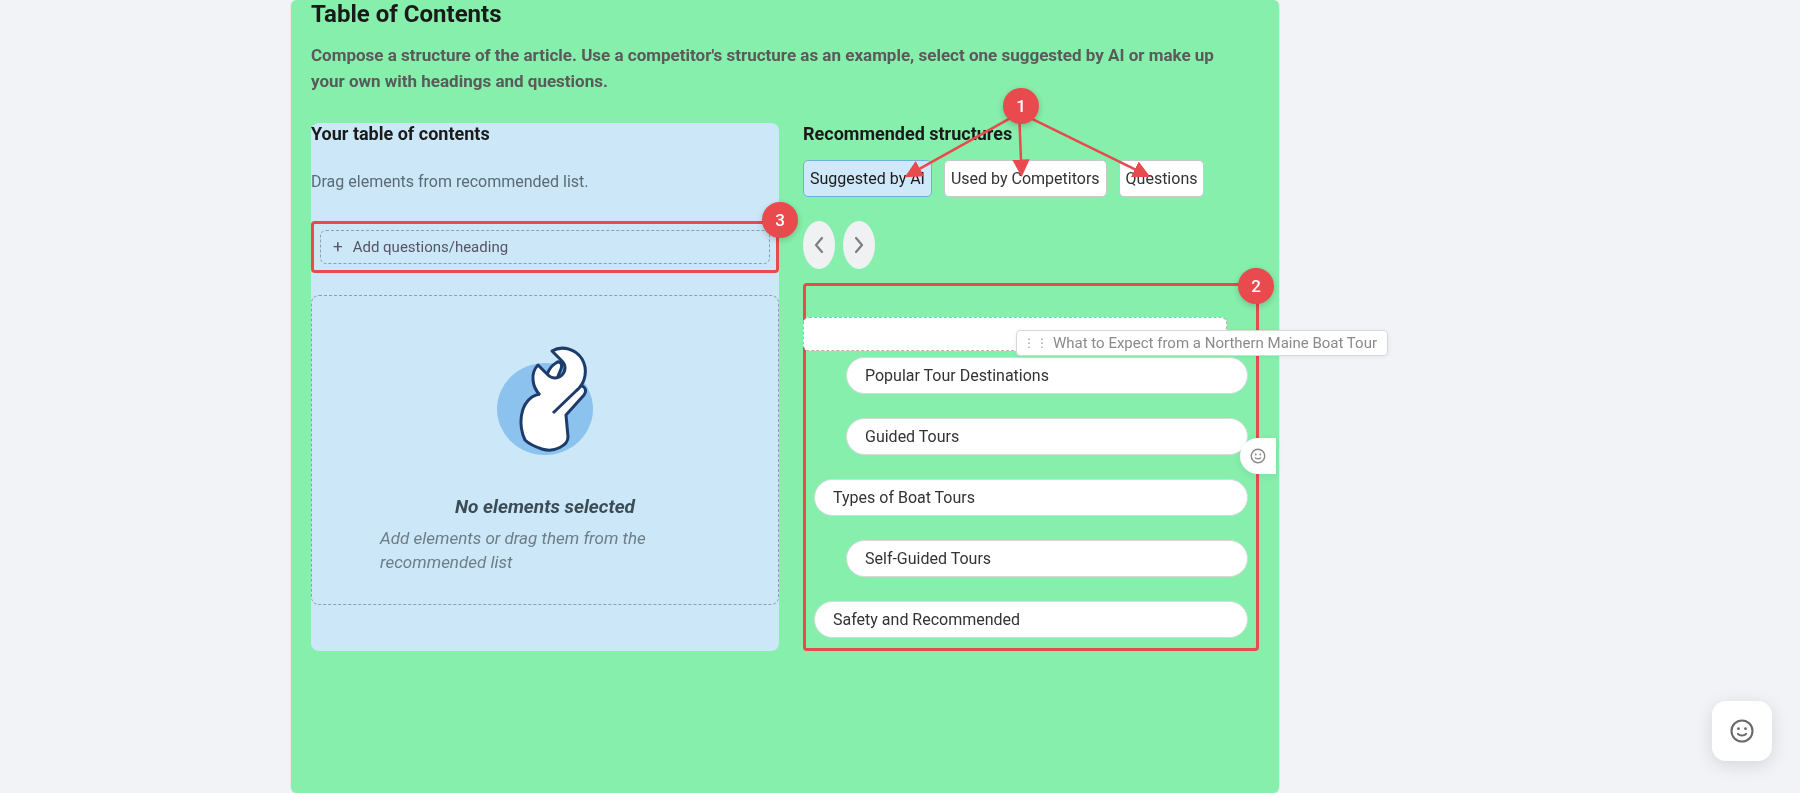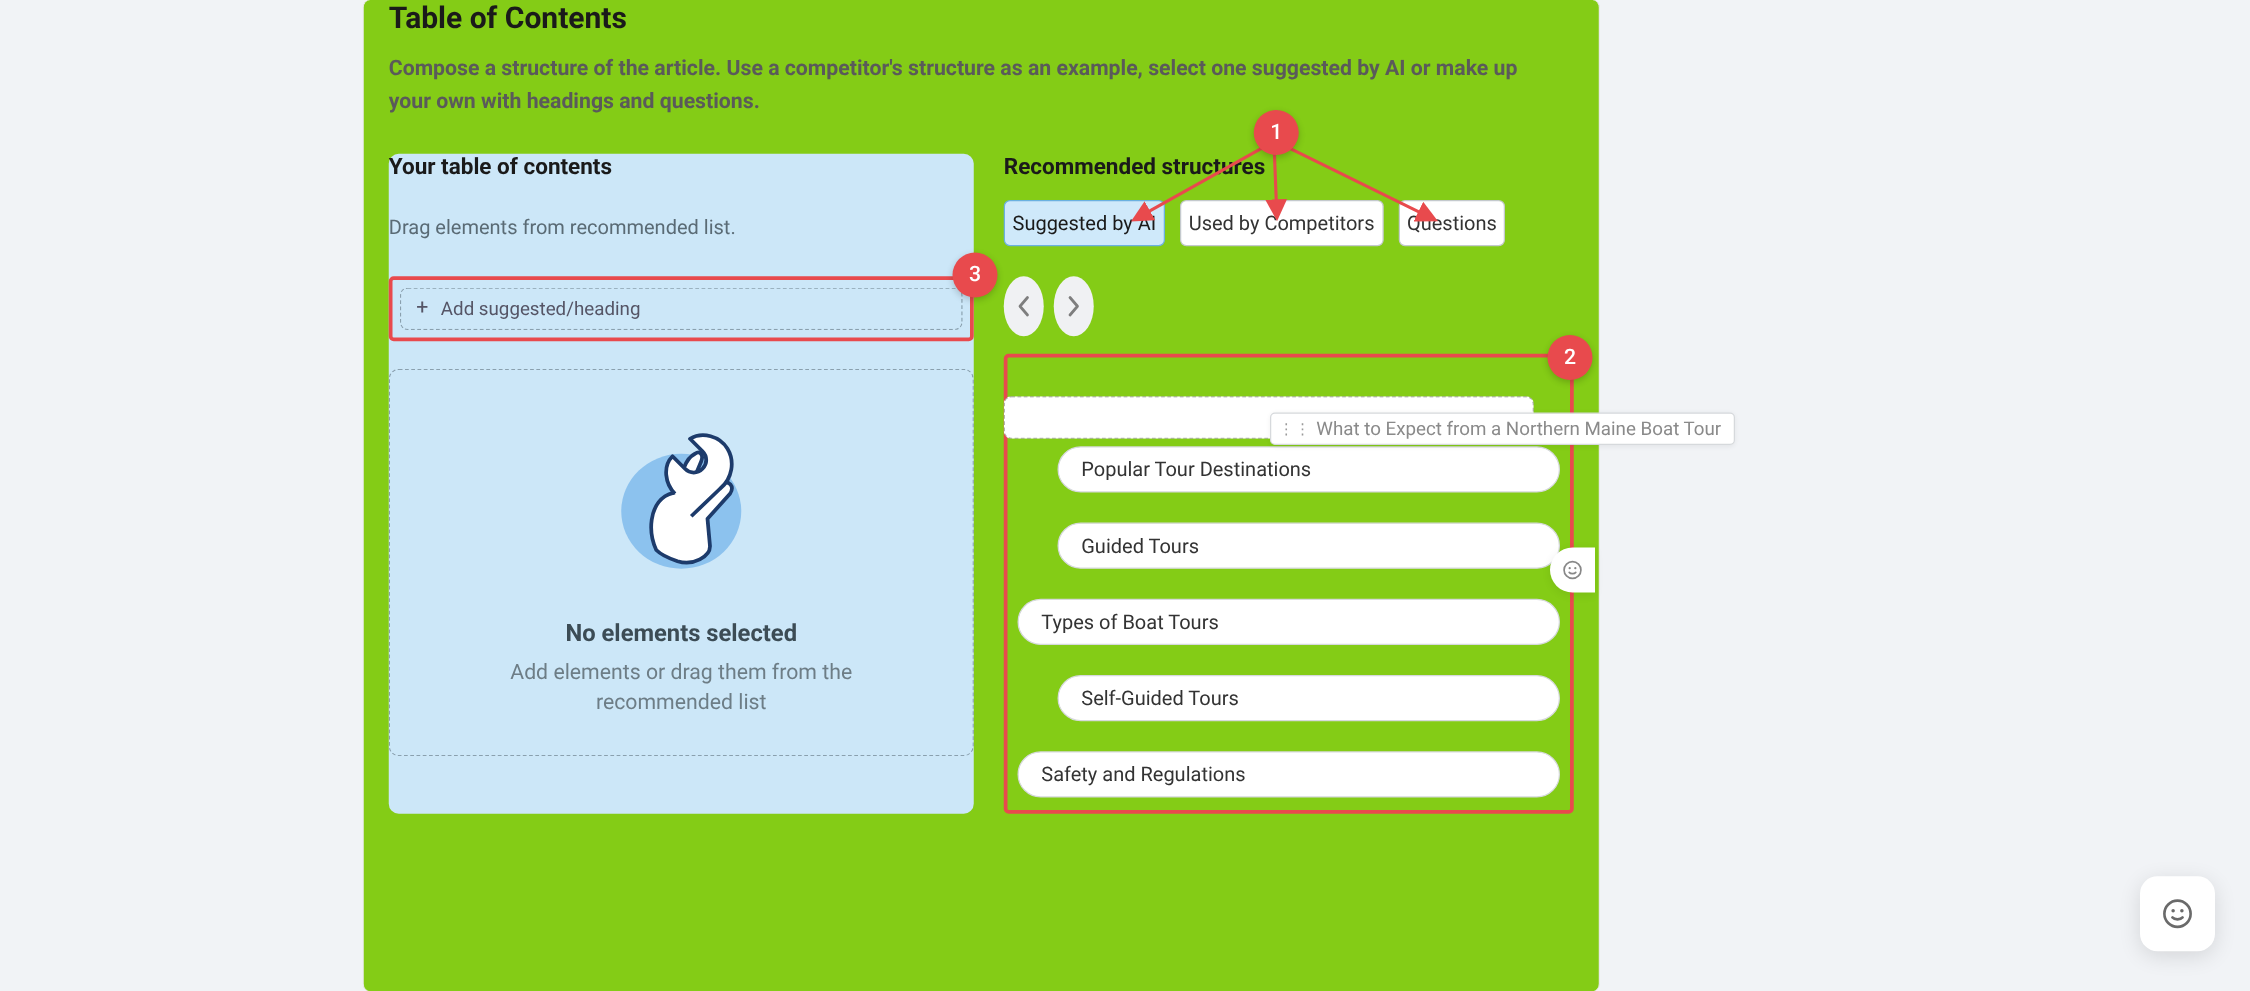--- a/index.html
+++ b/index.html
@@ -16,21 +16,21 @@
     background: #f1f3f6;
     position: relative;
     overflow: hidden;
   }
   .card {
     position: absolute;
     left: 290px;
     top: 0;
     width: 990px;
     height: 793px;
-    background: #84cc16;
+    background: #86efac;
     border-radius: 6px;
     border-right: 1px solid #e8e8e8;
     border-left: 1px solid #e8e8e8;
     padding: 0 20px;
   }
   .toc-title {
     font-size: 24px;
     font-weight: 700;
     color: #1a1a1a;
     margin-top: 0;
@@ -108,21 +108,22 @@
   }
   .dropzone {
     border: 1px dashed #8aa0ae;
     border-radius: 8px;
     height: 310px;
     display: flex;
     flex-direction: column;
     align-items: center;
     justify-content: center;
     padding: 20px;
-    text-align: center;
+    text-align: left;
+    font-style: italic;
   }
   .dropzone .dz-title {
     font-size: 19px;
     font-weight: 700;
     color: #3c4c55;
     margin-top: 20px;
     margin-bottom: 8px;
   }
   .dropzone .dz-sub {
     font-size: 17px;
@@ -303,21 +304,21 @@
     <div class="two-col">
 
       <div class="left-panel">
         <h3>Your table of contents</h3>
         <p class="hint">Drag elements from recommended list.</p>
 
         <div class="add-row-wrap">
           <div class="badge" style="top:-22px; right:-22px;">3</div>
           <div class="add-row">
             <span class="plus">+</span>
-            <span>Add suggested/heading</span>
+            <span>Add questions/heading</span>
           </div>
         </div>
 
         <div class="dropzone">
           <svg class="illus" viewBox="0 0 150 150">
             <ellipse cx="75" cy="84" rx="48" ry="46" fill="#8cc2ee"></ellipse>
             <path d="M55 115 C48 100 50 80 62 72 C68 68 72 70 75 66 C74 55 78 42 86 38 C90 35 93 39 91 44 L86 56 C96 50 100 46 104 55 C106 60 100 66 96 70 L108 62 C113 59 118 64 114 70 L96 90 L98 112 C98 120 85 128 72 124 C63 121 58 118 55 115 Z" fill="#ffffff" stroke="#1d3b6b" stroke-width="3" stroke-linejoin="round"></path>
             <path d="M70 70 C62 62 60 48 68 40 L78 50 C82 54 88 54 92 50 C96 46 96 40 92 36 L82 26 C92 20 106 24 112 34 C118 44 116 58 106 66 L83 88" fill="#ffffff" stroke="#1d3b6b" stroke-width="3" stroke-linejoin="round"></path>
           </svg>
           <div class="dz-title">No elements selected</div>
@@ -348,21 +349,21 @@
         </div>
 
         <div class="struct-box">
           <div class="badge" style="top:-18px; right:-18px;">2</div>
           <div class="struct-list">
             <div class="struct-item dragged" style="visibility:hidden">What to Expect from a Northern Maine Boat Tour</div>
             <div class="struct-item indent-1">Popular Tour Destinations</div>
             <div class="struct-item indent-1">Guided Tours</div>
             <div class="struct-item">Types of Boat Tours</div>
             <div class="struct-item indent-1">Self-Guided Tours</div>
-            <div class="struct-item">Safety and Regulations</div>
+            <div class="struct-item">Safety and Recommended</div>
           </div>
         </div>
       </div>
     </div>
 
     <div class="struct-item dragged" style="position:absolute; left:512px; top:317px; width:424px; height:34px;"></div>
 
     <div class="drag-ghost">
       <span class="grip">⋮⋮</span>
       <span>What to Expect from a Northern Maine Boat Tour</span>

